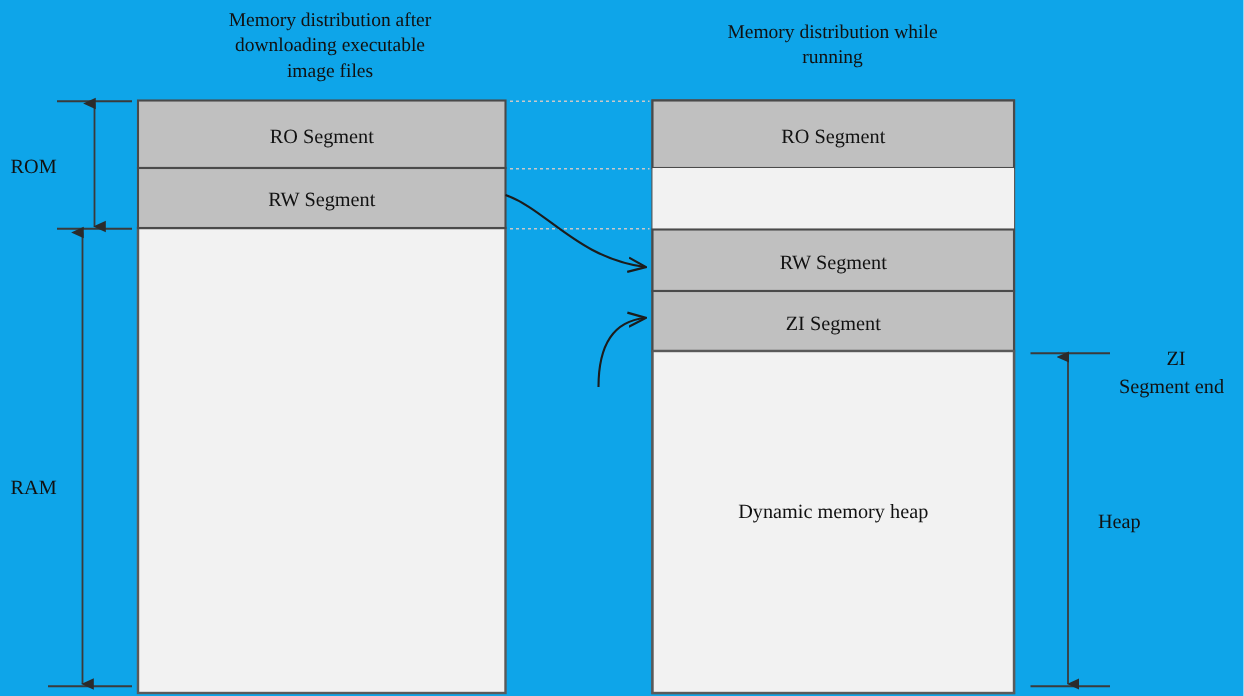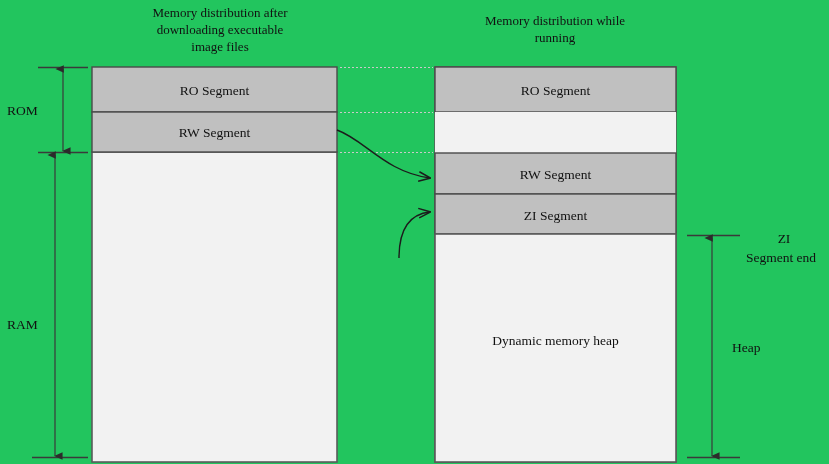--- a/index.html
+++ b/index.html
@@ -10,21 +10,21 @@
   }
   body {
     font-family: "Liberation Serif", "DejaVu Serif", serif;
     color: #000000;
   }
   #diagram-root {
     position: relative;
     width: 829px;
     height: 464px;
     overflow: hidden;
-    background: #22c55e;
+    background: #0ea5e9;
   }
   #diagram-svg {
     position: absolute;
     left: 0;
     top: 0;
     width: 829px;
     height: 464px;
     display: block;
   }
   .dgm-text {

